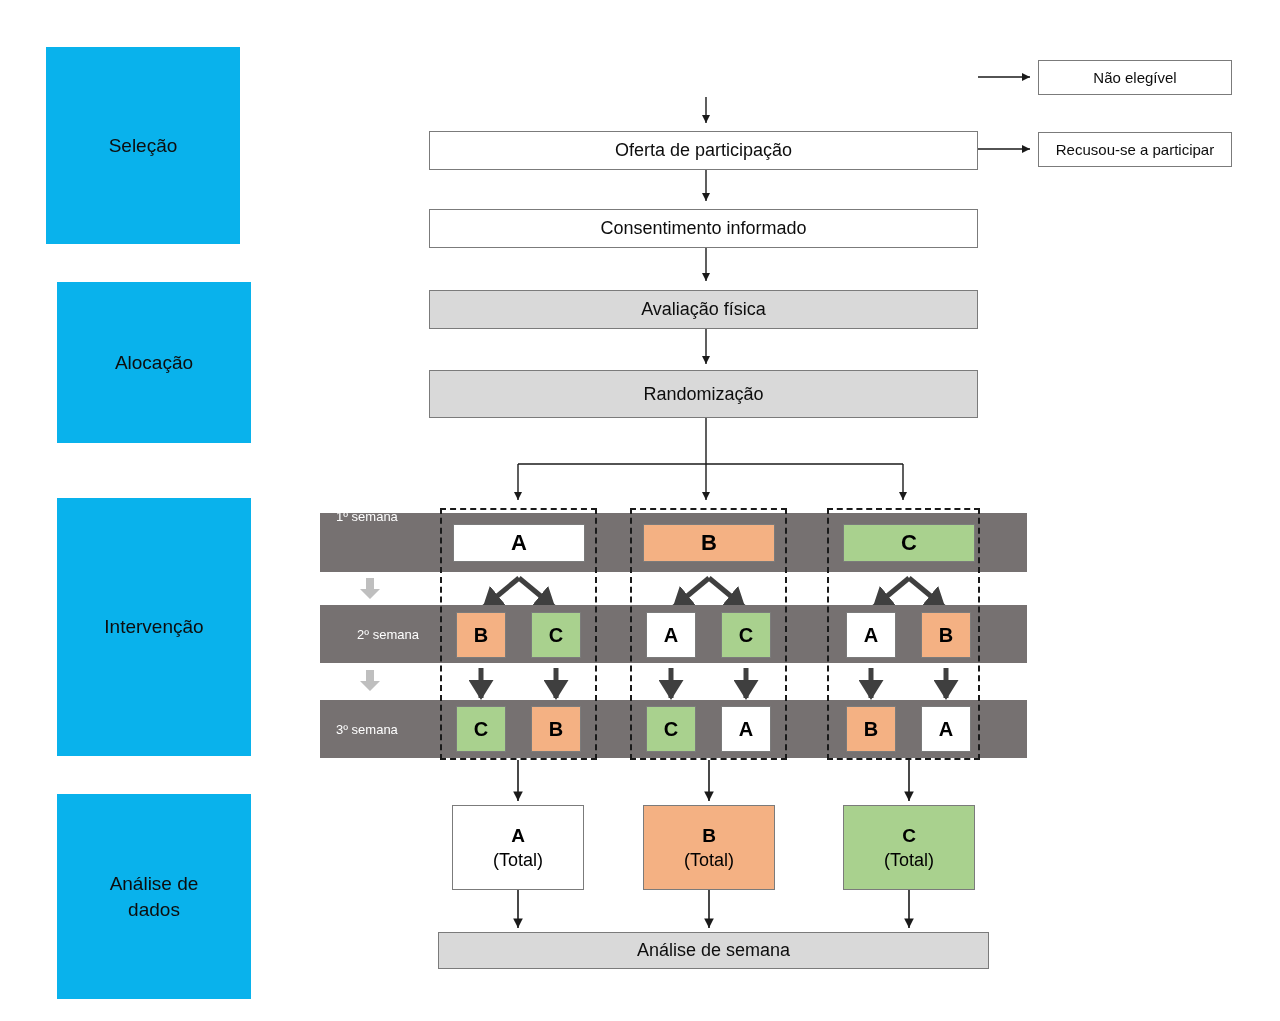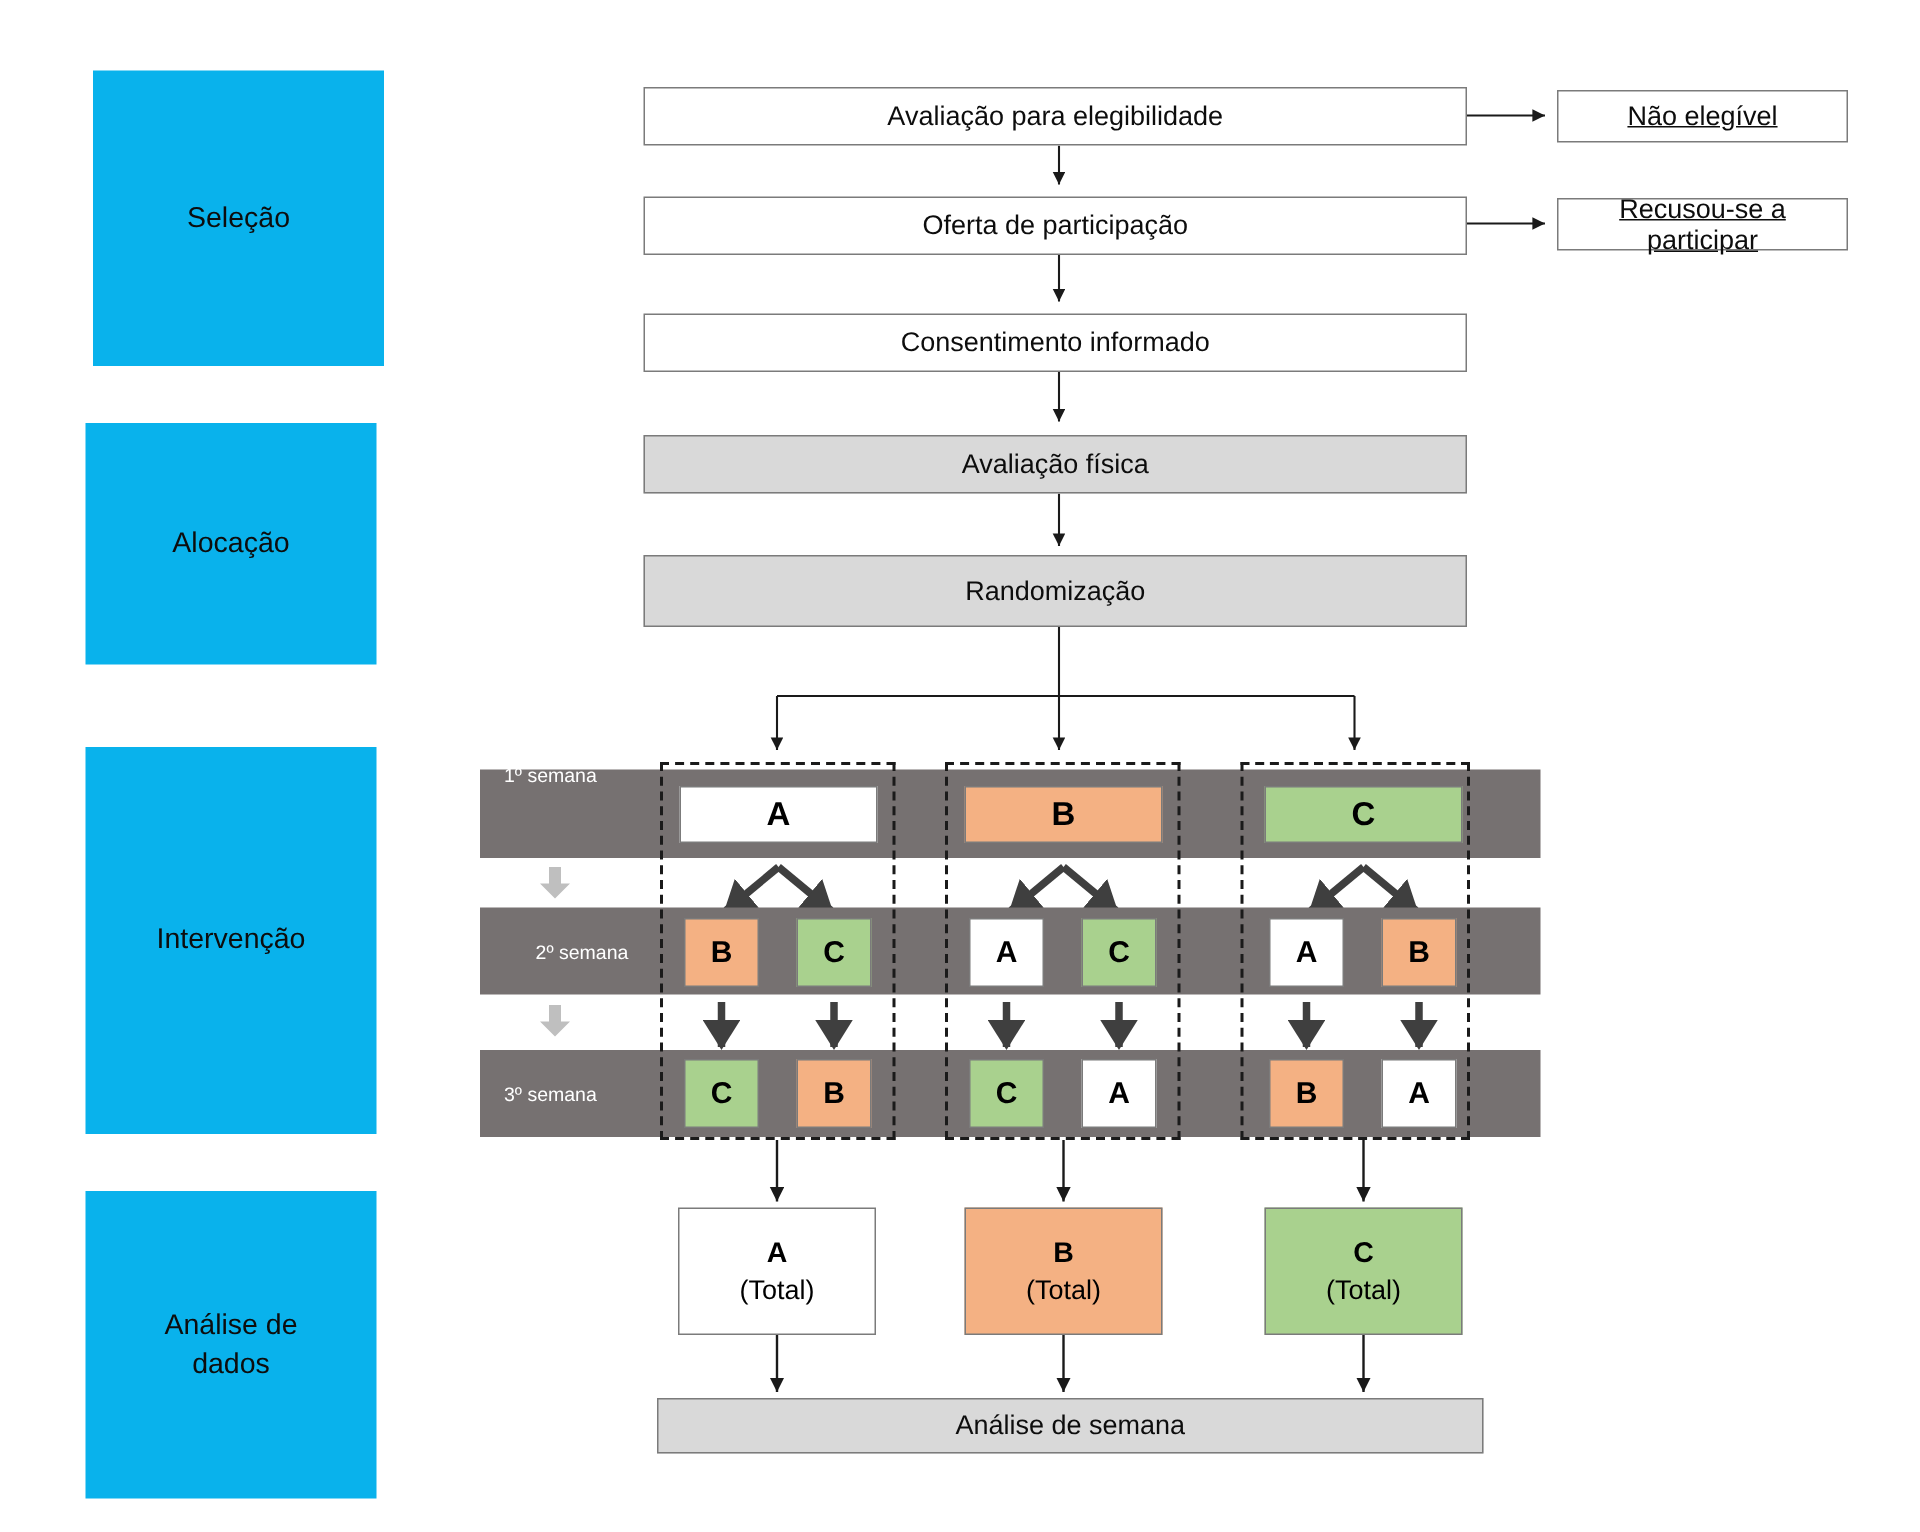--- a/index.html
+++ b/index.html
@@ -40,21 +40,21 @@
     background: #ffffff;
     display: flex;
     align-items: center;
     justify-content: center;
     text-align: center;
     font-size: 18px;
     color: #0d0d0d;
     padding: 0 6px;
   }
   .pbox.gray { background: #d9d9d9; }
-  .pbox.small { font-size: 18px; text-decoration: underline; }
+  .pbox.small { font-size: 15px; }
 
   
   .band {
     background: #767171;
   }
   .band-label {
     display: flex;
     align-items: center;
     color: #ffffff;
     font-size: 13px;
@@ -150,40 +150,37 @@
 
     <line x1="518" y1="760" x2="518" y2="801" stroke="#1a1a1a" stroke-width="1.6" marker-end="url(#ah)"></line>
     <line x1="709" y1="760" x2="709" y2="801" stroke="#1a1a1a" stroke-width="1.6" marker-end="url(#ah)"></line>
     <line x1="909" y1="760" x2="909" y2="801" stroke="#1a1a1a" stroke-width="1.6" marker-end="url(#ah)"></line>
 
     <line x1="518" y1="890" x2="518" y2="928" stroke="#1a1a1a" stroke-width="1.6" marker-end="url(#ah)"></line>
     <line x1="709" y1="890" x2="709" y2="928" stroke="#1a1a1a" stroke-width="1.6" marker-end="url(#ah)"></line>
     <line x1="909" y1="890" x2="909" y2="928" stroke="#1a1a1a" stroke-width="1.6" marker-end="url(#ah)"></line>
   </svg>
 
-  <div class="abs stage" style="left:62px; top:47px; width:194px; height:197px;">
+  <div class="abs stage" style="left:46px; top:47px; width:194px; height:197px;">
     <span>Seleção</span>
   </div>
 
   <div class="abs stage" style="left:57px; top:282px; width:194px; height:161px;">
     <span>Alocação</span>
   </div>
 
   <div class="abs stage" style="left:57px; top:498px; width:194px; height:258px;">
     <span>Intervenção</span>
   </div>
 
   <div class="abs stage" style="left:57px; top:794px; width:194px; height:205px; flex-direction:column;">
     <span>Análise  de</span>
     <span>dados</span>
   </div>
 
-  <div class="abs pbox" style="left:429px; top:58px; width:549px; height:39px;">
-    <span>Avaliação para elegibilidade</span>
-  </div>
 
   <div class="abs pbox small" style="left:1038px; top:60px; width:194px; height:35px;">
     <span>Não elegível</span>
   </div>
 
   <div class="abs pbox" style="left:429px; top:131px; width:549px; height:39px;">
     <span>Oferta de participação</span>
   </div>
 
   <div class="abs pbox small" style="left:1038px; top:132px; width:194px; height:35px;">

